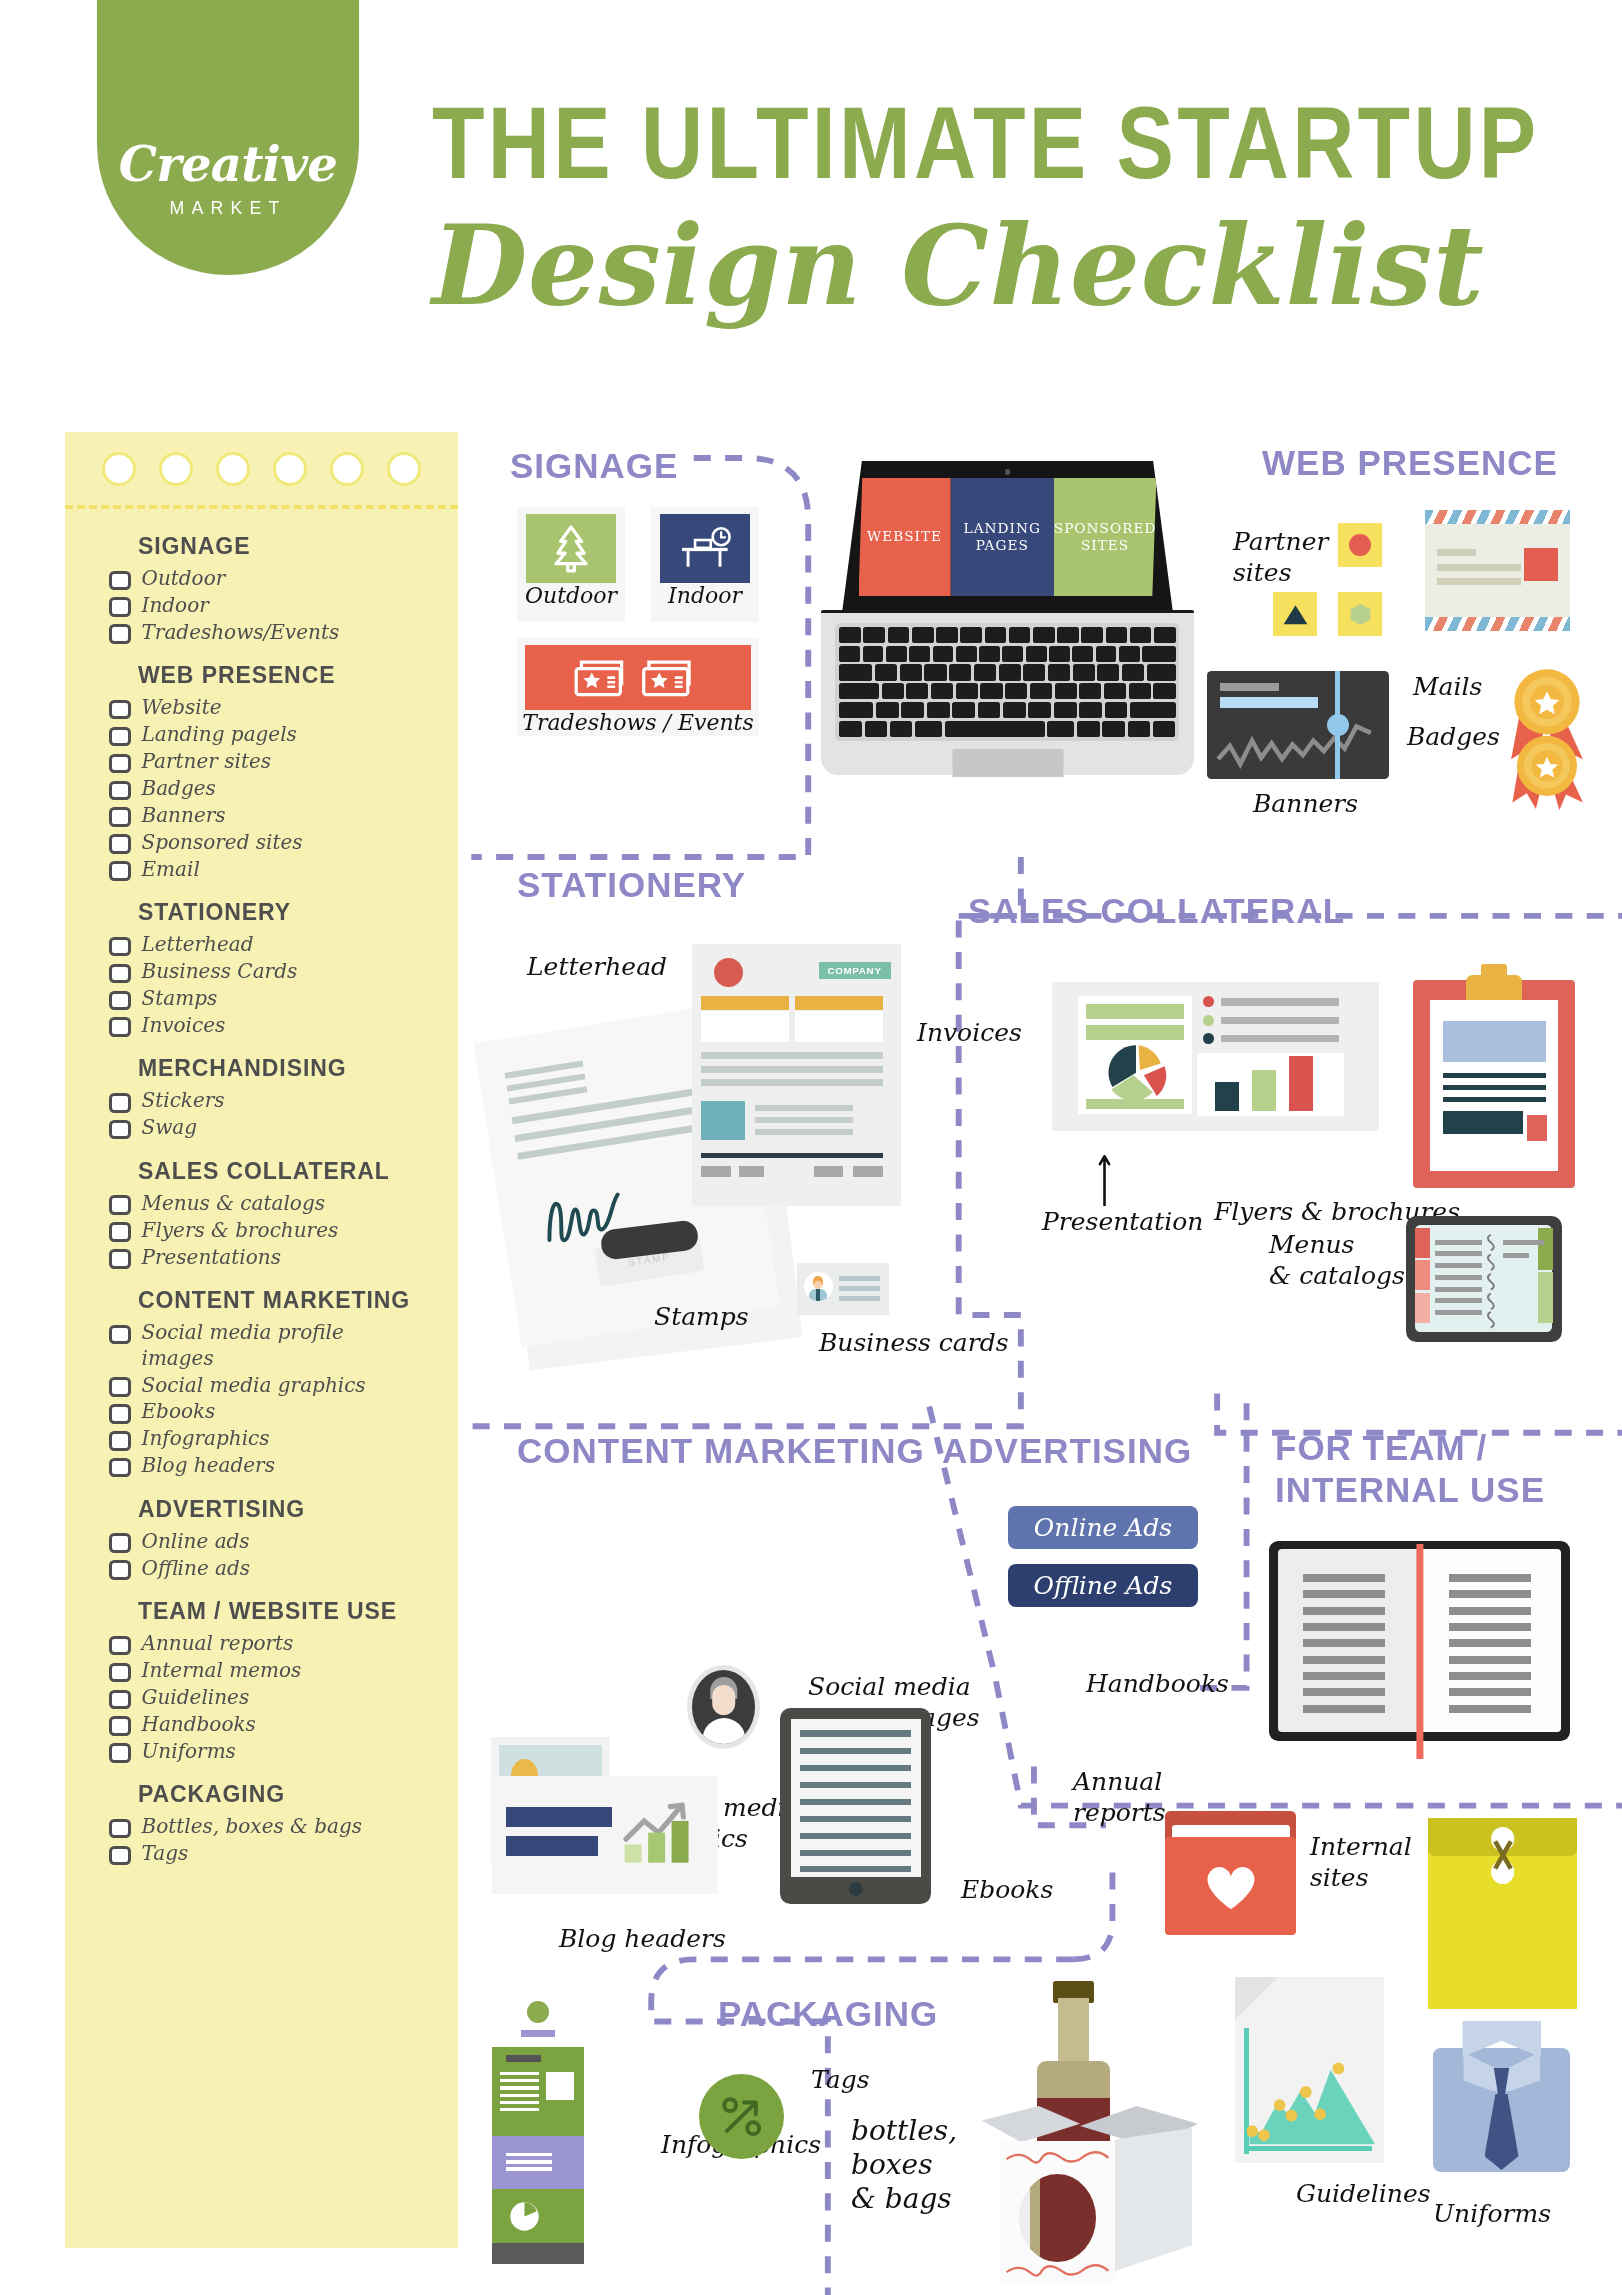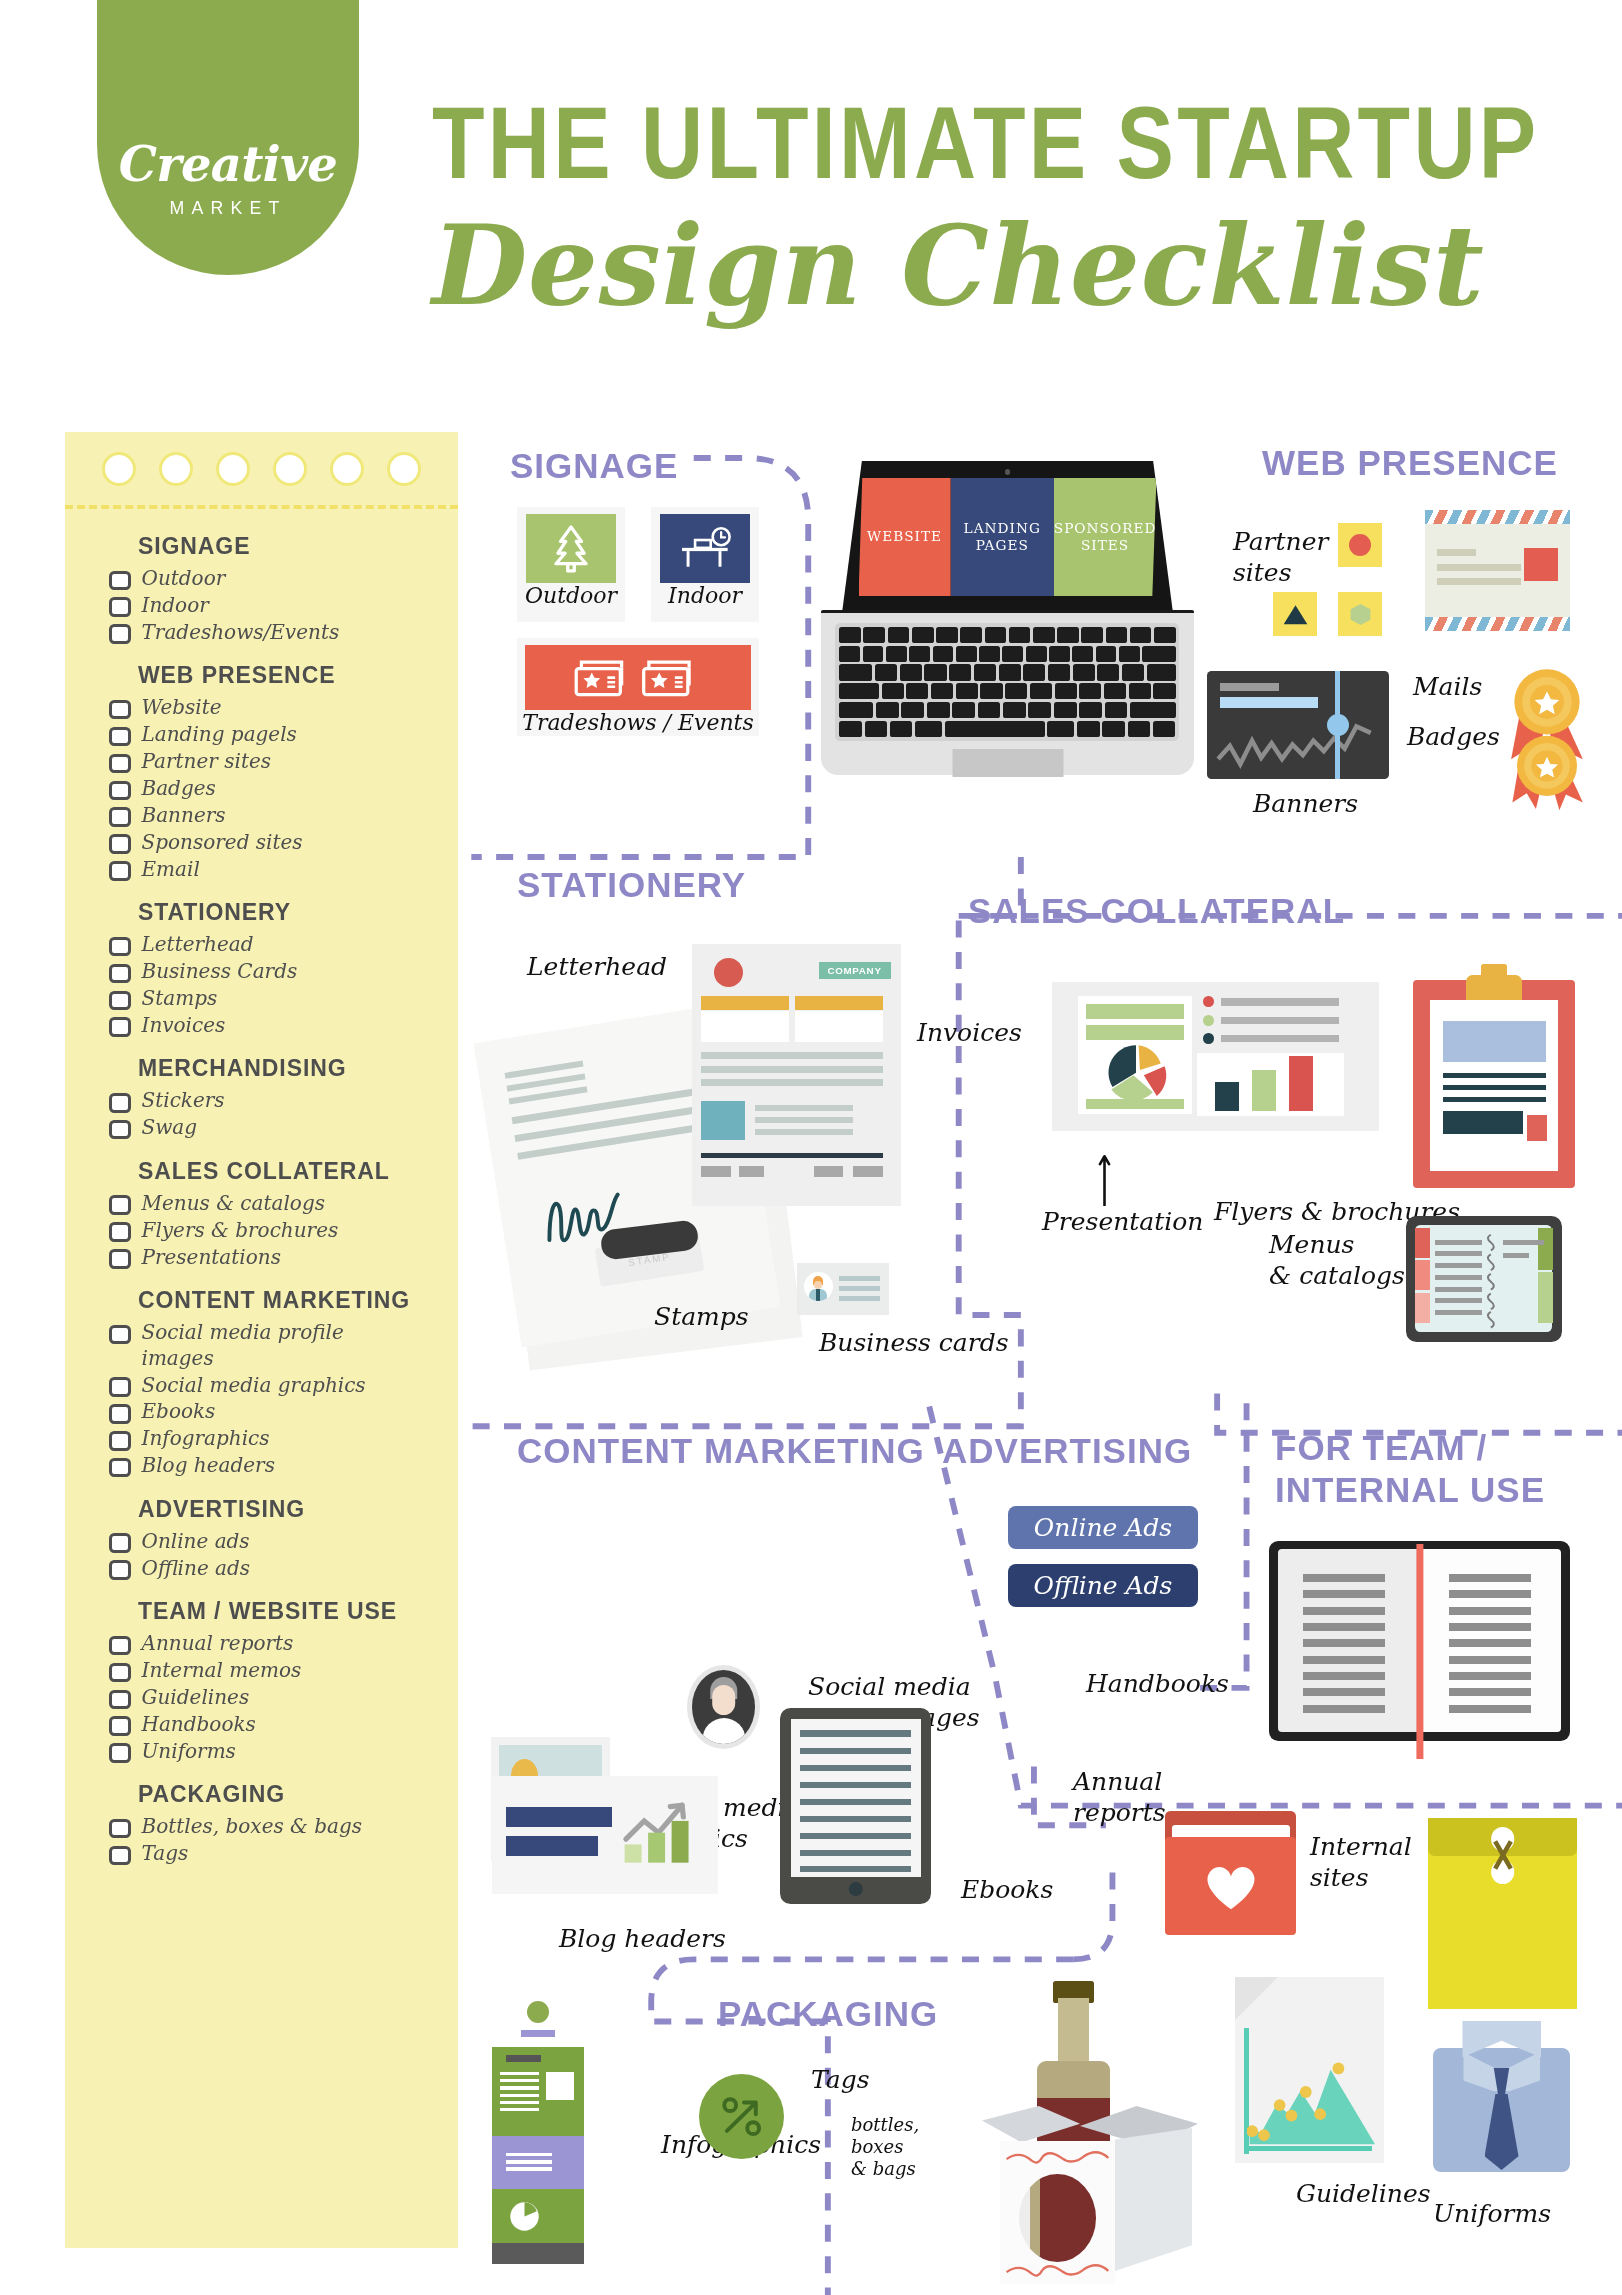--- a/index.html
+++ b/index.html
@@ -71,21 +71,21 @@
   .sec-h{
     position:absolute; font-family:"Liberation Sans", sans-serif; font-weight:700;
     color:#8e88c7; font-size:35px; letter-spacing:1px; line-height:1.2;
   }
 
   
   .hw{
     position:absolute; font-family:"DejaVu Serif", serif; font-style:italic;
     color:#111; font-size:25px; line-height:1.22; white-space:pre-line;
   }
-  .hw.sm{ font-size:18px; }
+  .hw.sm{ font-size:28px; }
 
   
   #dashlayer{ position:absolute; left:0; top:0; width:1623px; height:2295px; pointer-events:none; }
 
   
   .tile{ position:absolute; background:#f6f6f6; display:flex; flex-direction:column;
          align-items:center; justify-content:flex-start; }
   .tile .cap{ font-family:"DejaVu Serif", serif; font-style:italic; font-size:22px; color:#111; }
 
   

